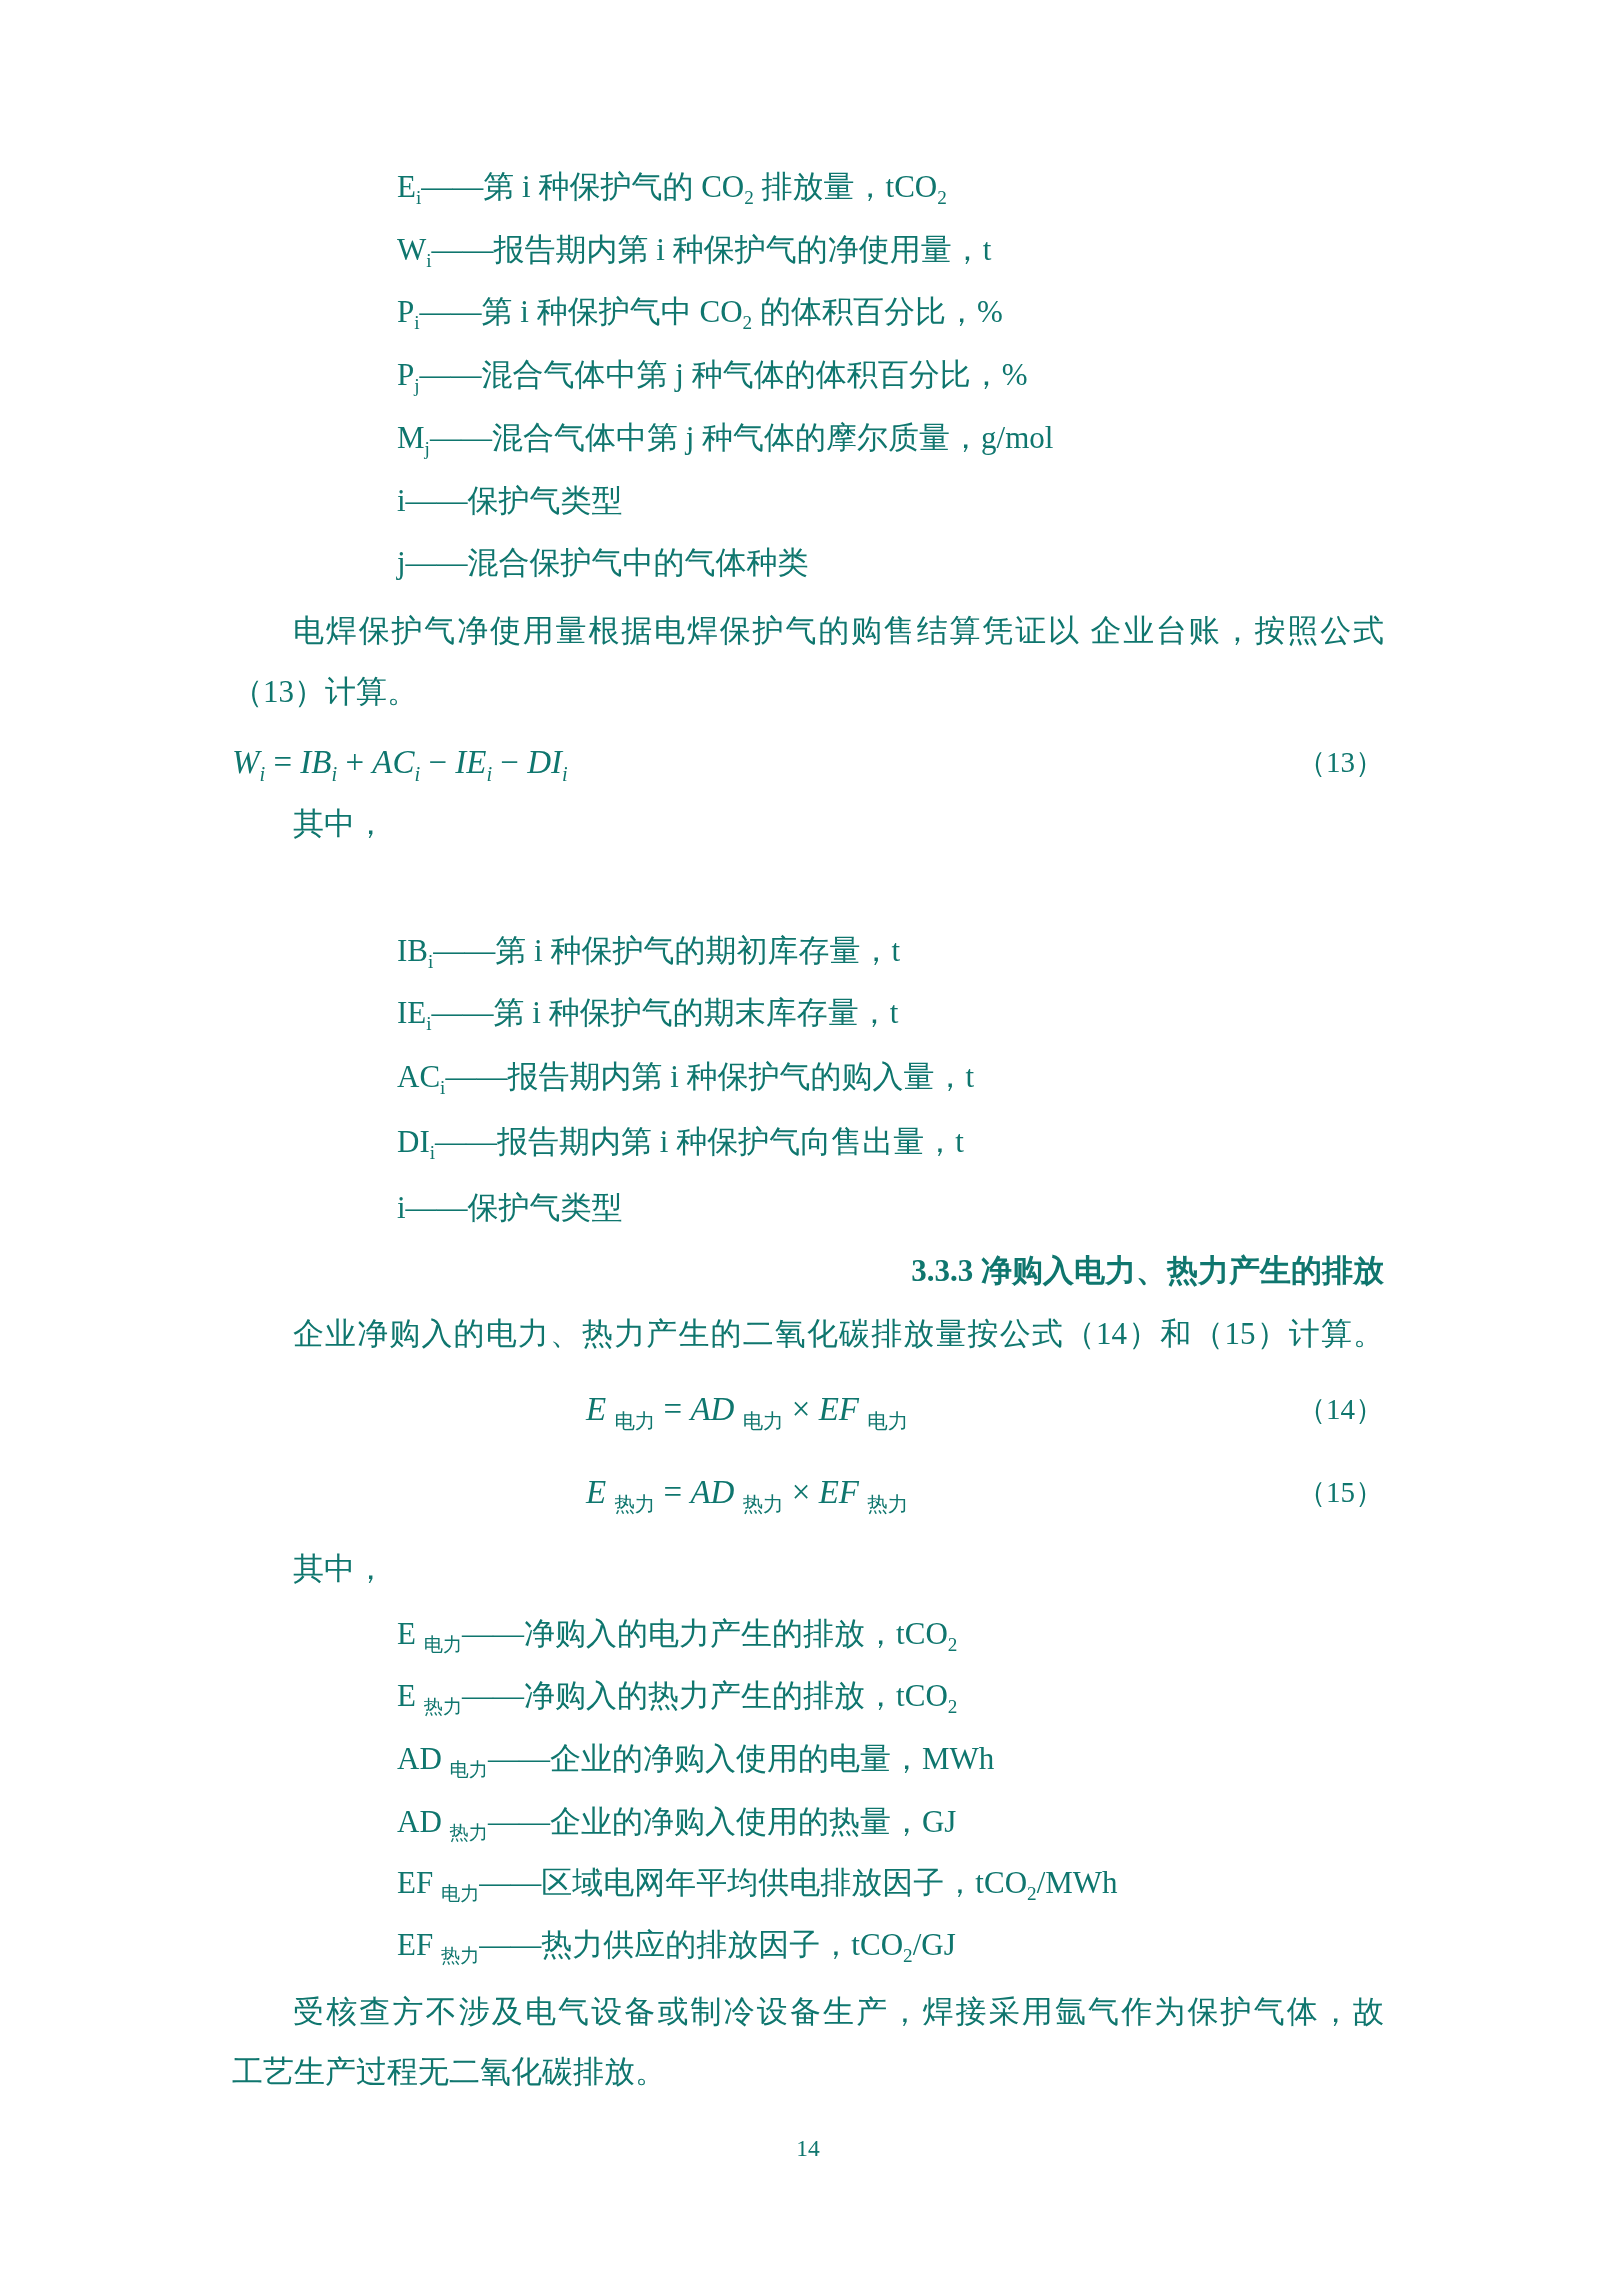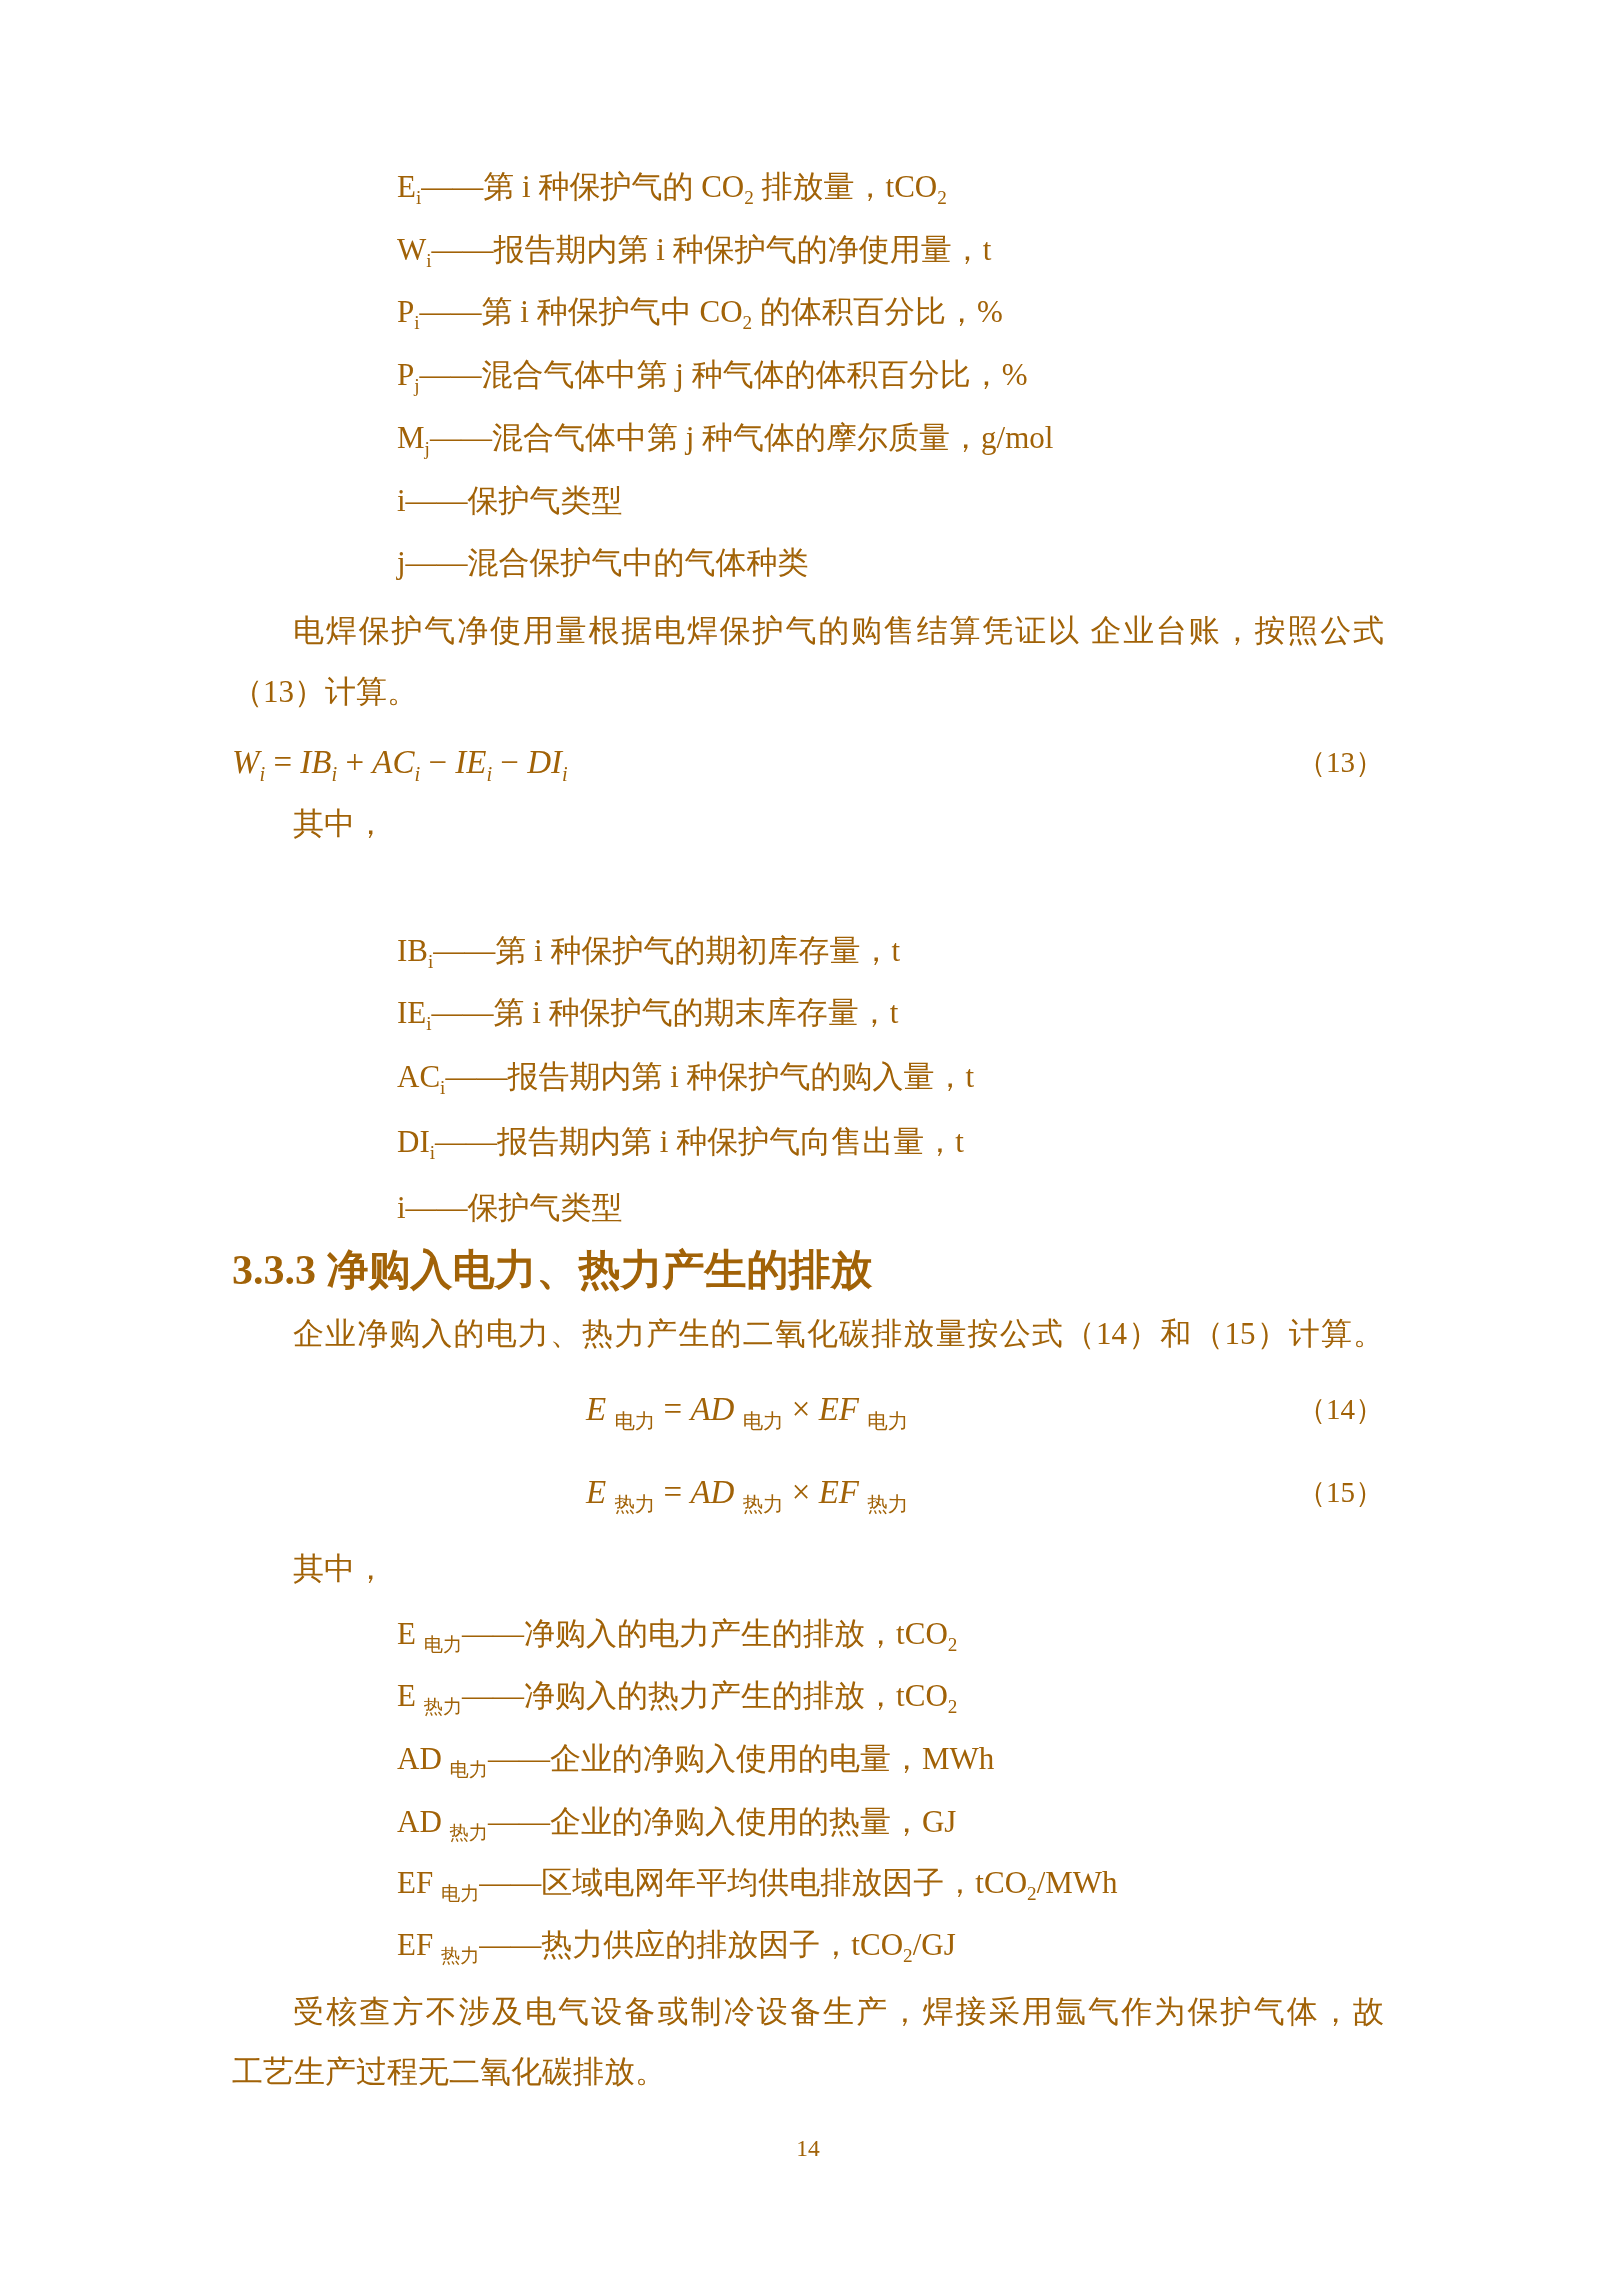--- a/index.html
+++ b/index.html
@@ -2,33 +2,33 @@
 <html><head>
 <meta charset="utf-8">
 <style>
   html,body { margin:0; padding:0; background:#e9e9e9; }
   .page {
     position:relative;
     width:1621px; height:2293px;
     background:#ffffff;
     font-family:"Liberation Serif","DejaVu Serif",serif;
     font-size:31px;
-    color:#a16207;
+    color:#0f766e;
     overflow:hidden;
   }
   .row {
     position:absolute;
     left:232px; width:1152px;
     height:63px; line-height:63px;
     white-space:nowrap;
   }
   .def { padding-left:165px; }
   .indent { text-indent:61px; }
   .jline { white-space:normal; text-align:justify; text-align-last:justify; }
-  .heading { font-weight:bold; font-size:42px; }
+  .heading { font-weight:bold; font-size:31px;text-align:right; }
   sub { font-size:0.62em; line-height:0; }
   .formula { font-size:33px; }
   .fx { display:inline-block; }
   .fx .it { font-style:italic; }
   .fnum {
     position:absolute; right:0; top:0;
     font-size:29px; font-style:normal; line-height:63px;
   }
   .pagenum { text-align:center; font-size:23.5px; }
 </style>

